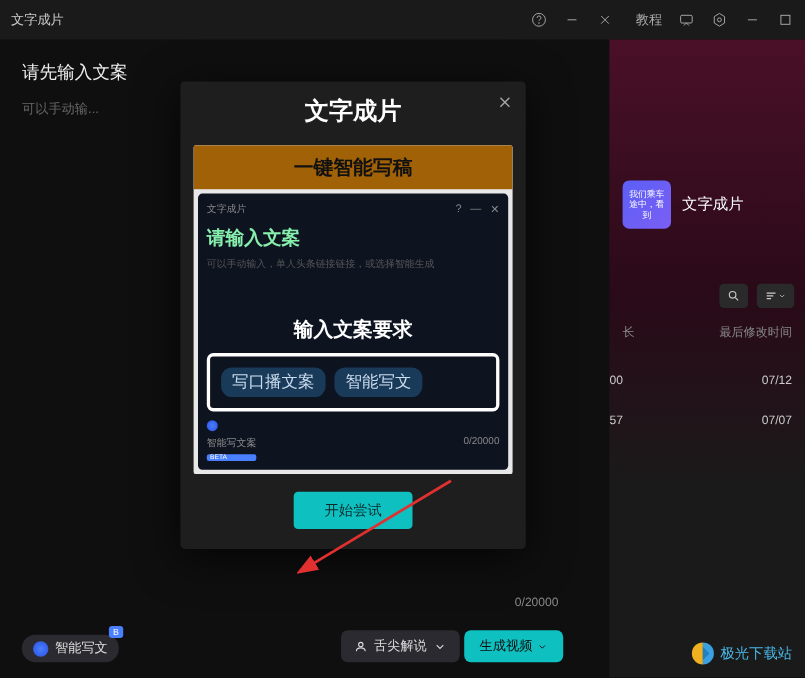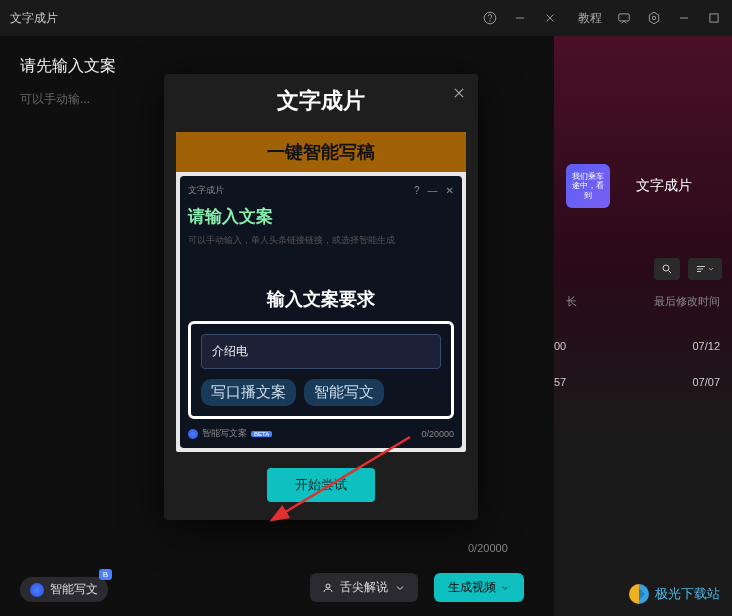--- a/index.html
+++ b/index.html
@@ -36,21 +36,21 @@
 
 .right-strip {
   position: absolute;
   right: 0; top: 36px;
   width: 178px; height: 580px;
   background: linear-gradient(180deg, #4a1028 0%, #2a0a18 40%, #1a1a1a 70%);
 }
 .right-card {
   position: absolute;
   top: 128px; left: 12px;
-  display: flex; align-items: center; gap: 26px;
+  display: flex; align-items: center; gap: 10px;
 }
 .thumb {
   width: 44px; height: 44px;
   background: linear-gradient(135deg, #5b5ff5, #7b5ff5);
   border-radius: 6px;
   display: flex; align-items: center; justify-content: center;
   font-size: 8px; color: #fff; text-align: center; line-height: 1.2;
   padding: 4px;
 }
 .right-card-label { font-size: 14px; color: #fff; }
@@ -107,21 +107,21 @@
 }
 .badge-b {
   position: absolute; top: -8px; right: -4px;
   background: #4a7fff; color: #fff;
   font-size: 8px; padding: 1px 4px; border-radius: 3px;
 }
 
 .btm-controls {
   position: absolute;
   bottom: 14px; left: 310px;
-  display: flex; gap: 16px; align-items: center;
+  display: flex; gap: 4px; align-items: center;
 }
 .select-pill {
   background: #2a2a30; padding: 6px 12px;
   border-radius: 6px; font-size: 12px; color: #ddd;
   display: flex; align-items: center; gap: 6px;
 }
 .select-pill svg { width: 12px; height: 12px; stroke: currentColor; fill: none; stroke-width: 2; }
 .gen-btn {
   background: #0fc0c0; color: #0a0a0a;
   padding: 6px 14px; border-radius: 6px;
@@ -209,21 +209,21 @@
 .chip {
   background: #1a3a5a; color: #cde;
   font-size: 15px; padding: 4px 10px;
   border-radius: 10px;
 }
 .demo-foot {
   display: flex; justify-content: space-between; align-items: center;
   font-size: 9px; color: #888;
   margin-top: 8px;
 }
-.demo-foot-l { display: flex; align-items: center; gap: 4px; }
+.demo-foot-l { display: flex; gap: 4px; flex-direction: column; }
 .demo-foot-l .dot2 { width: 10px; height: 10px; border-radius: 50%; background: radial-gradient(circle,#4a7fff,#2a4fdf); }
 .tiny-badge { background: #4a7fff; color: #fff; font-size: 6px; padding: 0 3px; border-radius: 2px; }
 
 .arrow {
   position: absolute;
   left: 270px; top: 432px;
   z-index: 12;
   pointer-events: none;
 }
 .arrow svg { width: 150px; height: 90px; }
@@ -388,21 +388,20 @@
         <div class="demo-top-ctrls">
           <span>?</span>
           <span>—</span>
           <span>✕</span>
         </div>
       </div>
       <div class="demo-label">请输入文案</div>
       <div class="demo-placeholder">可以手动输入，单人头条链接链接，或选择智能生成</div>
       <div class="demo-h2">输入文案要求</div>
       <div class="input-frame">
-        <div class="fake-input">介绍电</div>
         <div class="chips">
           <div class="chip">写口播文案</div>
           <div class="chip">智能写文</div>
         </div>
       </div>
       <div class="demo-foot">
         <div class="demo-foot-l">
           <span class="dot2"></span>
           <span>智能写文案</span>
           <span class="tiny-badge">BETA</span>

